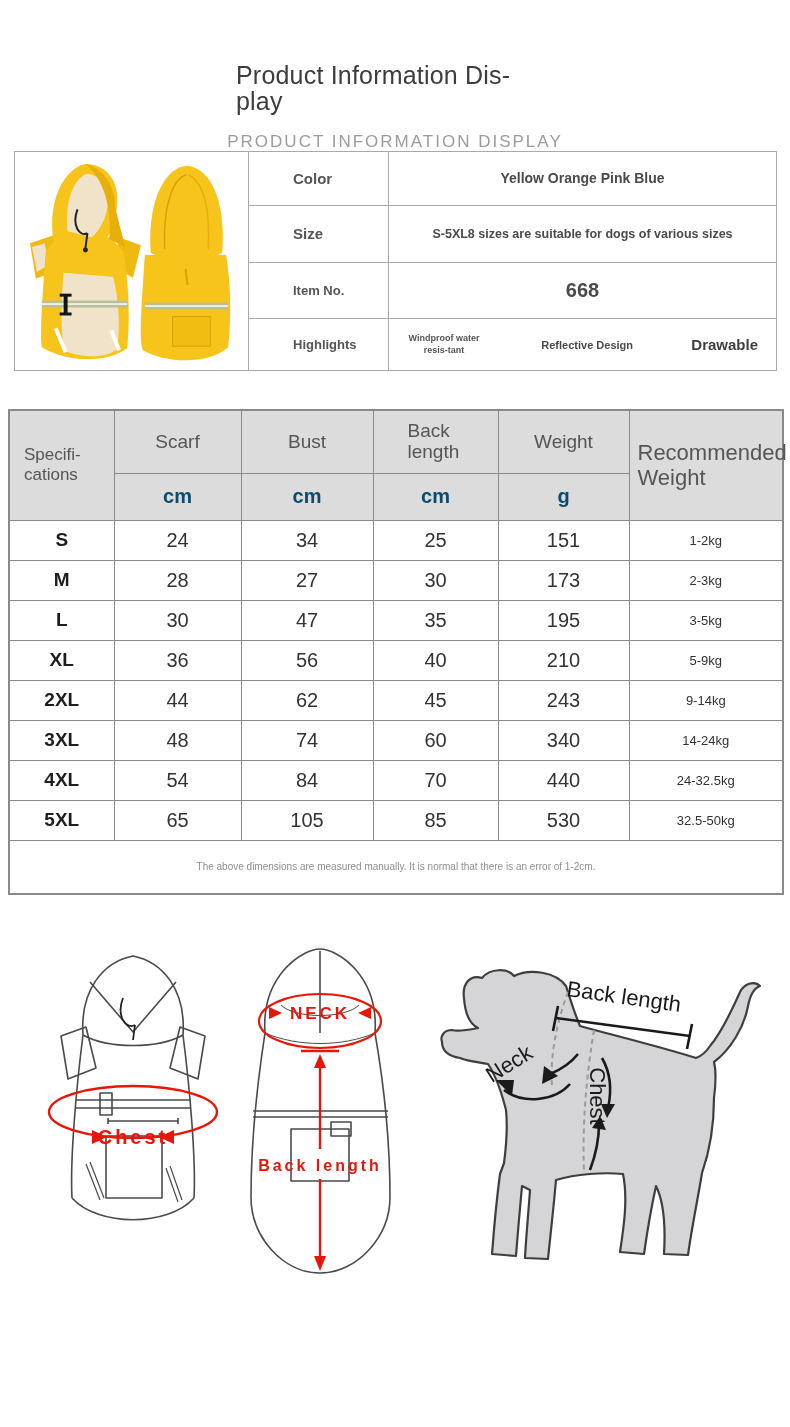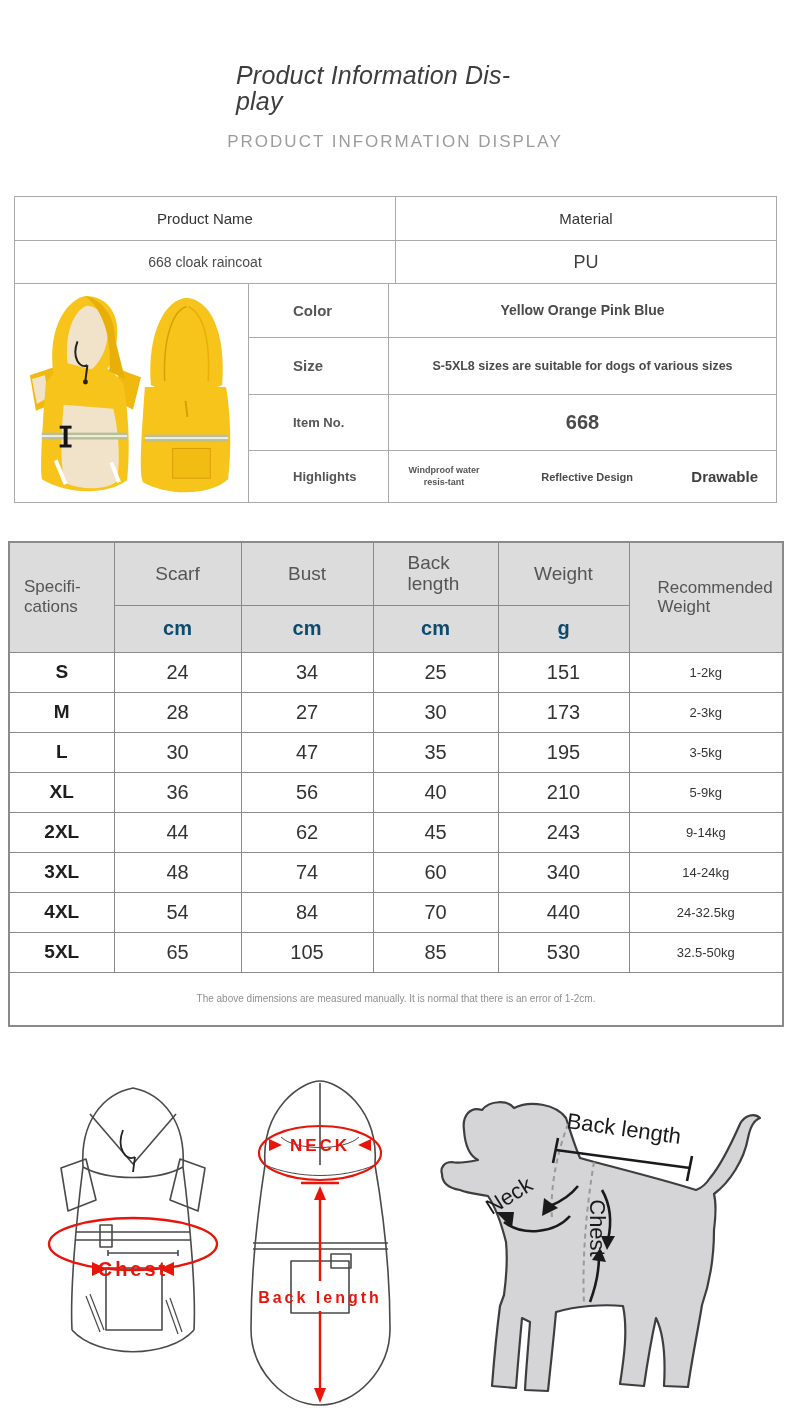--- a/index.html
+++ b/index.html
@@ -2,21 +2,21 @@
 <html><head>
 <meta charset="utf-8">
 <style>
   * { box-sizing: border-box; margin: 0; padding: 0; }
   html,body { background:#ffffff; }
   body { width:790px; font-family:"Liberation Sans", sans-serif; }
   .page { position:relative; width:790px; height:1427px; background:#fff; overflow:hidden; }
 
   
   .title-block { width:318px; margin:62px auto 8px auto; color:#3d3d3d;
-                 font-size:25px; line-height:26px; letter-spacing:0.2px;font-style:italic; }
+                 font-size:25px; line-height:26px; letter-spacing:0.2px; }
   .subtitle { margin-top:18px; text-align:center; font-size:17px; color:#9c9c9c;
               letter-spacing:2px; }
 
   
   table.tbl { border-collapse:collapse; table-layout:fixed; width:762px; margin-left:14px; }
   table.tbl td { border:1px solid #a9a9a9; text-align:center; vertical-align:middle; color:#4a4a4a; }
   .tbl-a { margin-top:44px; }
   .tbl-a .hrow td { height:44px; font-size:15px; color:#333; }
   .tbl-a .vrow td { height:43px; font-size:14px; }
   .tbl-a .vrow td.pu { font-size:18px; color:#3f3f3f; }
@@ -39,21 +39,21 @@
   .high-3 { font-size:15px; color:#3f3f3f; }
 
   
   table.spec { border-collapse:collapse; table-layout:fixed; width:774px;
                margin:38px 0 0 8px; border:2px solid #8a8a8a; }
   table.spec td { border:1px solid #8a8a8a; text-align:center; vertical-align:middle; }
   .spec .hd { background:#dcdcdc; color:#555; font-size:19px; }
   .spec .hrow1 td { height:63px; }
   .spec .hrow2 td { height:47px; font-weight:bold; font-size:20px; color:#0c4a6e; }
   .spec td.c-spec { text-align:left; padding-left:14px; font-size:17px; line-height:1.2; }
-  .spec td.c-rec { text-align:left; padding-left:28px; font-size:17px; line-height:1.15; }
+  .spec td.c-rec { text-align:left; padding-left:8px; font-size:22px; line-height:1.15; }
   .narrow { display:inline-block; width:56px; text-align:left; line-height:1.1; }
   .spec .drow td { height:40px; background:#fff; }
   .spec .drow .sz { font-weight:bold; font-size:19px; color:#1e1e1e; }
   .spec .drow .num { font-size:20px; color:#333; }
   .spec .drow .rec { font-size:13px; color:#333; }
   .spec .noterow td { height:54px; font-size:10px; color:#8f8f8f; background:#fff; }
 
   
   .diagrams { position:relative; width:790px; height:407px; }
   .svg-abs { position:absolute; }
@@ -63,36 +63,20 @@
 <body>
 
 <div class="page">
 
   <div class="title-block">
     <div>Product Information Dis-</div>
     <div>play</div>
   </div>
   <div class="subtitle">PRODUCT INFORMATION DISPLAY</div>
 
-  <table class="tbl tbl-a">
-    <colgroup>
-        <col style="width:381px">
-        <col style="width:381px">
-      </colgroup>
-    <tbody>
-        <tr class="hrow">
-      <td>Product Name</td>
-      <td>Material</td>
-    </tr>
-    <tr class="vrow">
-      <td>668 cloak raincoat</td>
-      <td class="pu">PU</td>
-    </tr>
-  </tbody>
-    </table>
 
   <table class="tbl tbl-b">
     <colgroup>
         <col style="width:234px">
         <col style="width:140px">
         <col style="width:388px">
       </colgroup>
     <tbody>
         <tr class="r-color">
       <td class="photo-cell" rowspan="4">

